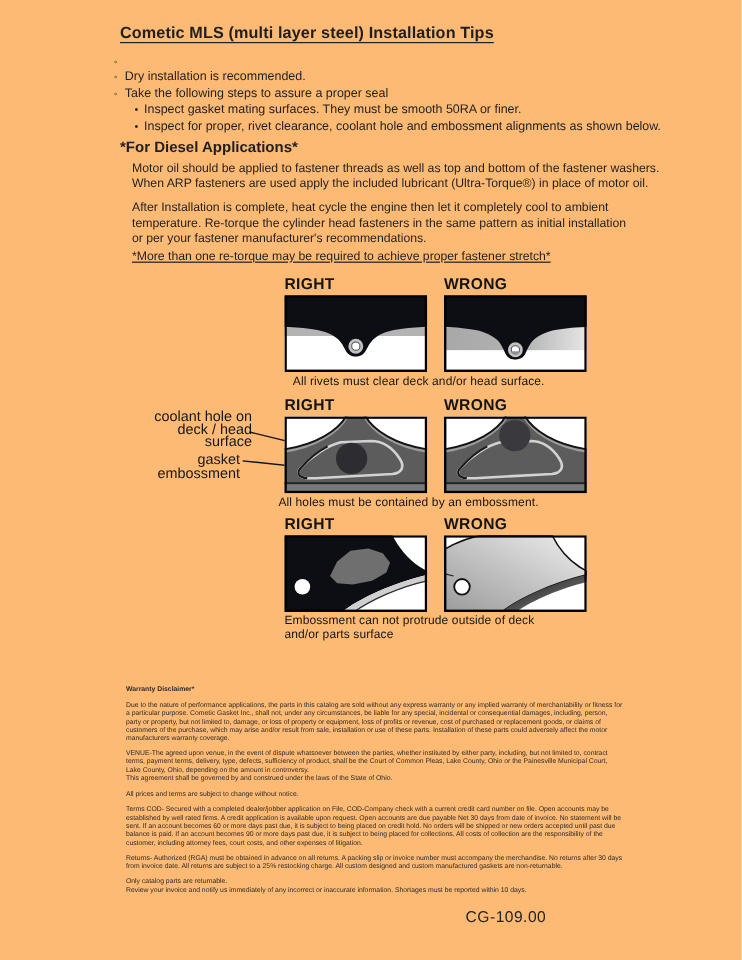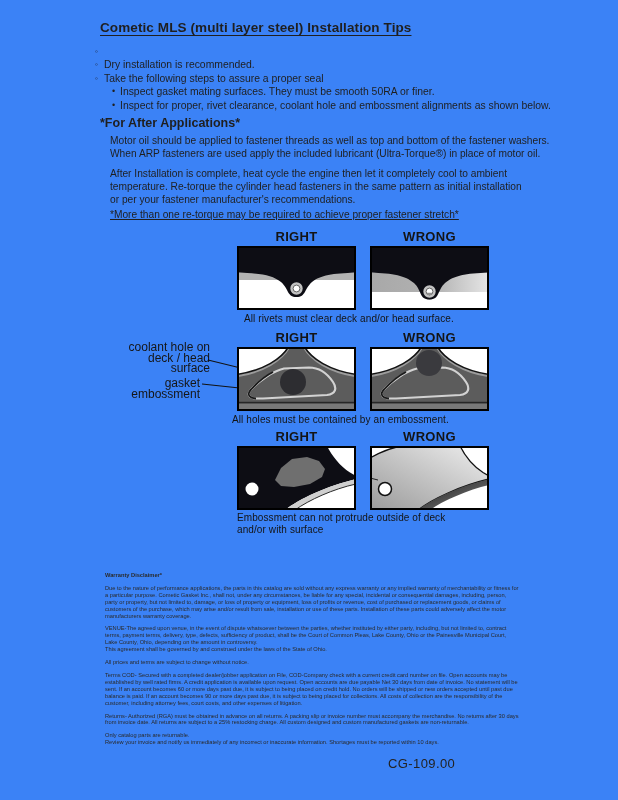--- a/index.html
+++ b/index.html
@@ -1,18 +1,18 @@
 <!DOCTYPE html>
 <html><head>
 <meta charset="utf-8">
 <style>
   html,body { margin:0; padding:0; background:#e8e8e8; }
   .page {
     position:relative; width:618px; height:800px; margin:0 auto;
-    background:#3b82f6; overflow:hidden;
+    background:#fdba74; overflow:hidden;
     font-family:"Liberation Sans","DejaVu Sans",sans-serif;
     color:#1f1f1f;
     -webkit-font-smoothing:antialiased;
   }
   .abs { position:absolute; }
 
   .title {
     left:100px; top:20px; width:460px;
     font-size:13.5px; font-weight:bold; letter-spacing:0.1px;
     text-decoration:underline; text-underline-offset:2.5px;
@@ -25,21 +25,21 @@
   .sub { margin-left:17px; }
   .sub .m1 { width:8px; flex:0 0 8px; font-size:9px; }
   .sub .m1::before { content:"\2022"; }
 
   .h-diesel { left:100px; top:116px; font-size:12.5px; font-weight:bold; }
   .para { left:100px; width:440px; font-size:10.2px; line-height:13.2px; white-space:pre-line;margin-left:10px; }
   .p1 { top:134px; }
   .p2 { top:167px; }
   .p3 { top:208px;text-decoration:underline; }
 
-  .dg-head { width:119px; text-align:center; font-size:13px; font-weight:bold; letter-spacing:0.3px; color:#141414; }
+  .dg-head { width:119px; font-size:13px; font-weight:bold; letter-spacing:0.3px; color:#141414; }
   .dg-box { width:119px; height:64px; }
   .dg-box svg { display:block; }
   .dg-cap { font-size:10px; line-height:11.6px; color:#141414; letter-spacing:0.1px; }
 
   .lab { text-align:right; font-size:12px; line-height:10.6px; color:#161616; }
 
   .legal { left:105px; top:572px; width:414px; font-size:5.7px; line-height:6.9px; color:#2a2a2a; }
   .lg { margin:0; }
   .lg.gap { margin-top:6px; }
   .lg.bold { font-weight:bold; }
@@ -68,21 +68,21 @@
     <div class="bitem sub">
         <span class="m1"></span>
         <span>Inspect gasket mating surfaces.  They must be smooth 50RA or finer.</span>
       </div>
     <div class="bitem sub">
         <span class="m1"></span>
         <span>Inspect for proper, rivet clearance, coolant hole and embossment alignments as shown below.</span>
       </div>
   </div>
 
-  <div class="abs h-diesel">*For After Applications*</div>
+  <div class="abs h-diesel">*For Diesel Applications*</div>
   <div class="abs para p1">Motor oil should be applied to fastener threads as well as top and bottom of the fastener washers.
 When ARP fasteners are used apply the included lubricant (Ultra-Torque®) in place of motor oil.</div>
   <div class="abs para p2">After Installation is complete, heat cycle the engine then let it completely cool to ambient
 temperature. Re-torque the cylinder head fasteners in the same pattern as initial installation
 or per your fastener manufacturer's recommendations.</div>
   <div class="abs para p3">*More than one re-torque may be required to achieve proper fastener stretch*</div>
 
   <div class="abs dg-head" style="left:237px; top:229px;">RIGHT</div>
   <div class="abs dg-head" style="left:370px; top:229px;">WRONG</div>
 
@@ -202,21 +202,21 @@
       <path d="M0,12 C12,5 23,1 34,0 L90,0 C95,10 103,20 113,26.5 L119,30 L119,33 C90,40 62,53 48,64 L0,64 Z" fill="url(#g3b)" stroke="#111111" stroke-width="1.3"></path>
       <path d="M119,33 C90,40 62,53 48,64 L60,64 C74,54 98,44 119,39 Z" fill="url(#g3d)"></path>
       <path d="M0,32 L8,34" stroke="#222222" stroke-width="1"></path>
       <circle cx="15" cy="43" r="6.5" fill="#ffffff" stroke="#111111" stroke-width="1.5"></circle>
       <rect x="1" y="1" width="117" height="62" fill="none" stroke="#000000" stroke-width="2"></rect>
     </svg>
   </div>
 
   <div class="abs dg-cap" style="left:237px; top:512px; width:260px;">
     <div>Embossment can not protrude outside of deck</div>
-    <div>and/or with surface</div>
+    <div>and/or parts surface</div>
   </div>
 
   <div class="abs legal">
     <p class="lg bold">Warranty Disclaimer*</p>
     <p class="lg gap">Due to the nature of performance applications, the parts in this catalog are sold without any express warranty or any implied warranty of merchantability or fitness for a particular purpose.  Cometic Gasket Inc., shall not, under any circumstances, be liable for any special, incidental or consequential damages, including, person, party or property, but not limited to, damage, or loss of property or equipment, loss of profits or revenue, cost of purchased or replacement goods, or claims of customers of the purchase, which may arise and/or result from sale, installation or use of these parts.  Installation of these parts could adversely affect the motor manufacturers warranty coverage.</p>
     <p class="lg gap">VENUE-The agreed upon venue, in the event of dispute whatsoever between the parties, whether instituted by either party, including, but not limited to, contract terms, payment terms, delivery, type, defects, sufficiency of product, shall be the Court of Common Pleas, Lake County, Ohio or the Painesville Municipal Court, Lake County, Ohio, depending on the amount in controversy.</p>
     <p class="lg">This agreement shall be governed by and construed under the laws of the State of Ohio.</p>
     <p class="lg gap">All prices and terms are subject to change without notice.</p>
     <p class="lg gap">Terms COD- Secured with a completed dealer/jobber application on File, COD-Company check with a current credit card number on file.  Open accounts may be established by well rated firms.  A credit application is available upon request.  Open accounts are due payable Net 30 days from date of invoice.  No statement will be sent.  If an account becomes 60 or more days past due, it is subject to being placed on credit hold.  No orders will be shipped or new orders accepted until past due balance is paid.  If an account becomes 90 or more days past due, it is subject to being placed for collections.  All costs of collection are the responsibility of the customer, including attorney fees, court costs, and other expenses of litigation.</p>
     <p class="lg gap">Returns- Authorized (RGA) must be obtained in advance on all returns.  A packing slip or invoice number must accompany the merchandise.  No returns after 30 days from invoice date.  All returns are subject to a 25% restocking charge.  All custom designed and custom manufactured gaskets are non-returnable.</p>

